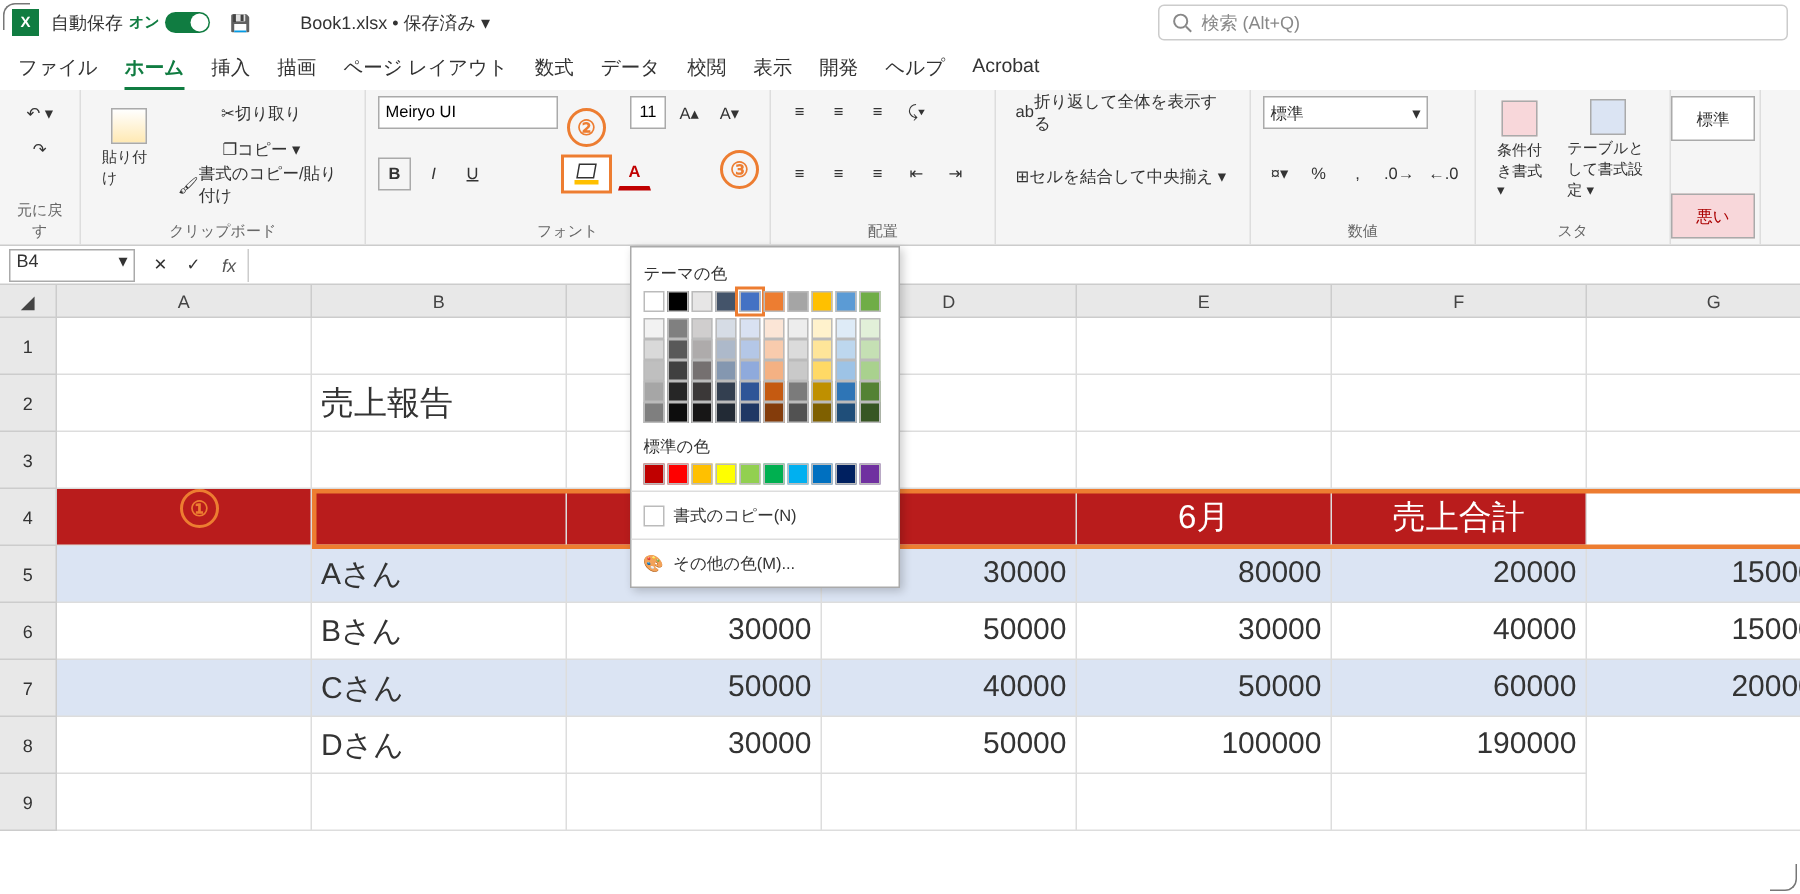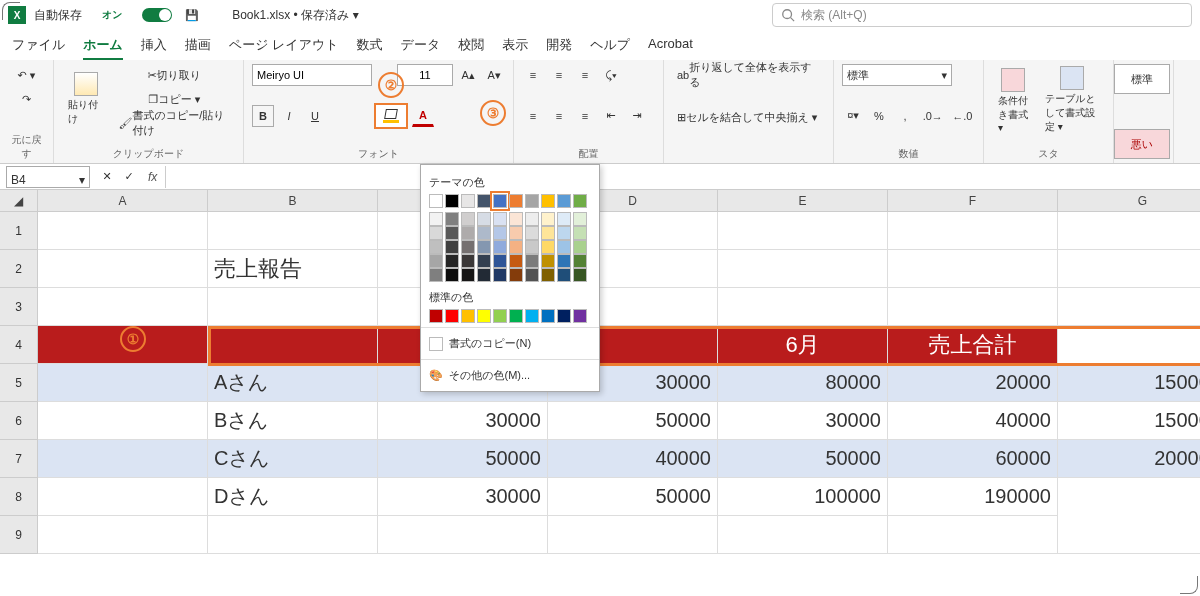--- a/index.html
+++ b/index.html
@@ -1,51 +1,51 @@
 <!DOCTYPE html>
 <html><head>
 <meta charset="utf-8">
 <style>
 * { box-sizing: border-box; margin: 0; padding: 0; font-family: "Meiryo UI", "Yu Gothic UI", sans-serif; }
 body { width: 1200px; height: 596px; background: #fff; overflow: hidden; font-size: 12px; color: #333; }
 
 
 .titlebar { display: flex; align-items: center; height: 30px; background: #fff; padding: 0 8px; gap: 8px; }
 .xl-icon { width: 18px; height: 18px; background: #107c41; color: #fff; font-size: 10px; font-weight: bold; display: flex; align-items: center; justify-content: center; }
-.autosave-toggle { display: flex; align-items: center; gap: 20px; }
+.autosave-toggle { display: flex; align-items: center; gap: 4px; }
 .toggle { width: 30px; height: 14px; background: #107c41; border-radius: 7px; position: relative; }
 .toggle::after { content: ""; position: absolute; right: 1px; top: 1px; width: 12px; height: 12px; background: #fff; border-radius: 50%; }
 .titlebar .filename { margin-left: 20px; }
 .search-box { margin-left: auto; width: 420px; height: 24px; border: 1px solid #ccc; border-radius: 4px; display: flex; align-items: center; padding: 0 8px; gap: 6px; color: #888; }
 
 
 .ribbon-tabs { display: flex; gap: 18px; padding: 6px 12px 0; font-size: 13px; }
 .ribbon-tabs span { padding-bottom: 4px; }
 .ribbon-tabs .active { border-bottom: 2px solid #107c41; color: #107c41; font-weight: 600; }
 
 
 .ribbon { display: flex; border-bottom: 1px solid #ccc; height: 104px; background: #f5f5f5; }
 .group { border-right: 1px solid #ddd; padding: 4px 8px 2px; display: flex; flex-direction: column; justify-content: space-between; }
 .group-label { text-align: center; font-size: 10px; color: #666; margin-top: 2px; }
 .group-row { display: flex; gap: 4px; align-items: center; }
 .btn { height: 22px; min-width: 22px; border: 1px solid transparent; display: flex; align-items: center; justify-content: center; padding: 0 4px; font-size: 11px; background: transparent; }
 .font-name { width: 120px; height: 22px; border: 1px solid #aaa; background: #fff; padding: 0 4px; font-size: 11px; }
-.font-size { width: 56px; height: 22px; border: 1px solid #aaa; background: #fff; text-align: center; font-size: 11px; }
+.font-size { width: 24px; height: 22px; border: 1px solid #aaa; background: #fff; text-align: center; font-size: 11px; }
 .fill-btn { border: 2px solid #ed7d31; background: #fff; width: 34px; height: 26px; display: flex; align-items: center; justify-content: center; }
 .bucket { width:16px; height:14px; position:relative; border-bottom:3px solid #ffc000; }
 .bucket::before { content:""; position:absolute; top:0; left:2px; width:10px;height:8px; border:1px solid #333; transform:skew(-10deg); }
 .badge { width: 26px; height: 26px; border: 2px solid #ed7d31; border-radius: 50%; color: #ed7d31; font-weight: bold; display: flex; align-items: center; justify-content: center; font-size: 14px; }
 .stacked-btn { display:flex; flex-direction:column; align-items:center; gap:2px; font-size:10px; padding:2px 6px; }
 .stacked-btn .ic { width:24px; height:24px; border:1px solid #aaa; }
 .number-fmt { width:110px; height:22px; border:1px solid #aaa; background:#fff; padding:0 4px; font-size:11px; display:flex; align-items:center; }
 svg.ic-sm { width:14px; height:14px; }
 
 
 .formula-row { display:flex; align-items:center; height:26px; border-bottom:1px solid #ccc; }
-.name-box { width:84px; height:22px; border:1px solid #aaa; margin:0 6px; padding:0 4px; font-size:12px; display:flex; align-items:flex-end; }
+.name-box { width:84px; height:22px; border:1px solid #aaa; margin:0 6px; padding:0 4px; font-size:12px; display:flex; align-items:flex-start; }
 .fx { padding:0 8px; font-style:italic; color:#555; }
 
 
 .grid { position: relative; }
 .col-headers { display: grid; grid-template-columns: 38px 170px 170px 170px 170px 170px 170px 170px 150px; height: 22px; background: #e8e8e8; }
 .col-headers div { border-right: 1px solid #ccc; border-bottom: 1px solid #ccc; display:flex; align-items:center; justify-content:center; font-size:12px; color:#444; }
 .rows { display:flex; flex-direction:column; }
 .row { display: grid; grid-template-columns: 38px 170px 170px 170px 170px 170px 170px 170px 150px; height: 38px; }
 .row .rh { background:#e8e8e8; border-right:1px solid #ccc; border-bottom:1px solid #ccc; display:flex; align-items:center; justify-content:center; font-size:12px; }
 .cell { border-right:1px solid #ddd; border-bottom:1px solid #ddd; padding:0 6px; display:flex; align-items:center; font-size:20px; }

